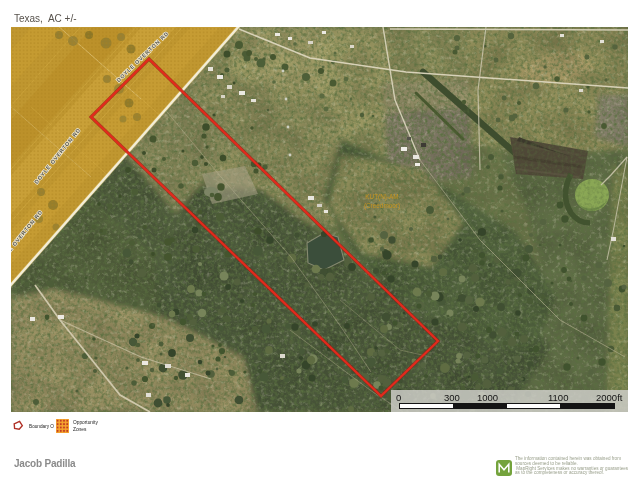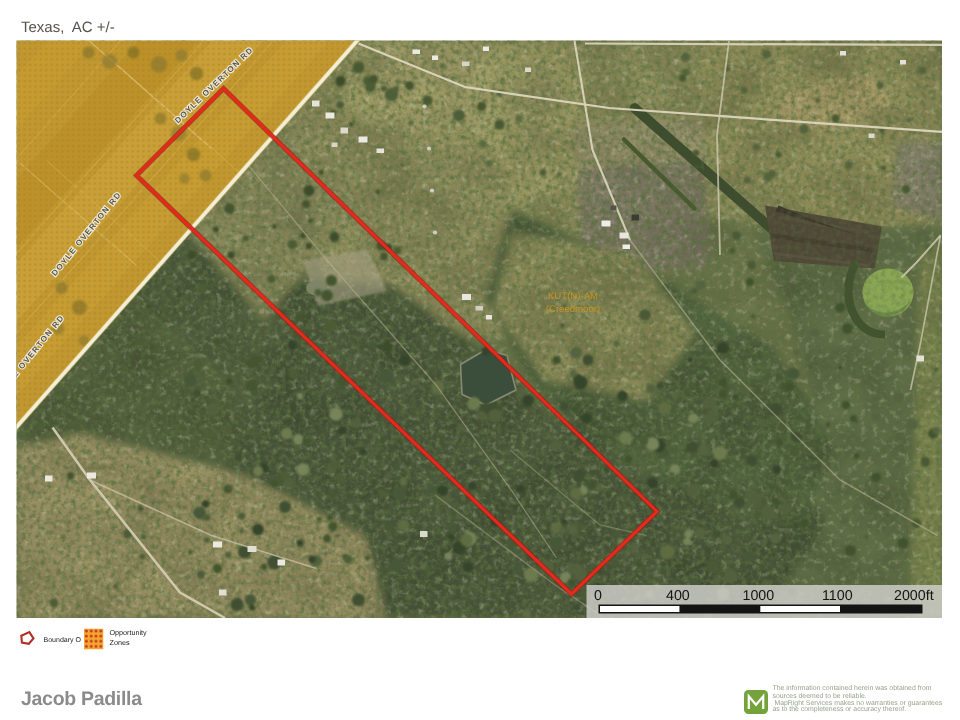--- a/index.html
+++ b/index.html
@@ -693,22 +693,22 @@
 <text x="10" y="212" transform="rotate(-51 10 212)" text-anchor="middle" font-size="5.4" font-weight="bold" letter-spacing="0.9" fill="#56554a" stroke="#efe9d6" stroke-width="1.5" paint-order="stroke">DOYLE OVERTON RD</text>
 
 <text x="371" y="172" text-anchor="middle" font-size="6.4" fill="#c8941f" opacity="1">KUT(N)-AM</text>
 <text x="371" y="181" text-anchor="middle" font-size="6.4" fill="#c8941f" opacity="1">(Creedmoor)</text>
 </svg>
 
 <div class="abs" style="left:391px;top:390px;width:237px;height:22px;background:rgba(205,205,199,0.85);">
 
   <div class="abs" style="left:0;top:2px;width:237px;height:10px;font-size:9.5px;color:#141414;">
     <span class="abs" style="left:5px;top:0;">0</span>
-    <span class="abs" style="left:53px;top:0;">400</span>
-    <span class="abs" style="left:104px;top:0;">1000</span>
+    <span class="abs" style="left:53px;top:0;">300</span>
+    <span class="abs" style="left:86px;top:0;">1000</span>
     <span class="abs" style="left:157px;top:0;">1100</span>
     <span class="abs" style="left:205px;top:0;">2000ft</span>
   </div>
 
   <div class="abs" style="left:8px;top:13px;width:214px;height:4px;border:1px solid #141414;font-size:0;">
     <span style="display:inline-block;width:53px;height:4px;background:#ffffff;"></span><span style="display:inline-block;width:54px;height:4px;background:#141414;"></span><span style="display:inline-block;width:53px;height:4px;background:#ffffff;"></span><span style="display:inline-block;width:54px;height:4px;background:#141414;"></span>
   </div>
 </div>
 
 <svg class="abs" style="left:13px;top:420px;" width="11" height="11" viewBox="0 0 11 11">
@@ -717,20 +717,20 @@
 
 <div class="abs" style="left:29px;top:423.5px;font-size:4.7px;color:#222222;">Boundary O</div>
 
 <svg class="abs" style="left:56px;top:419px;" width="13" height="14" viewBox="0 0 13 14">
   <rect x="0" y="0" width="13" height="14" fill="#f6a62e"></rect>
   <rect x="0" y="0" width="13" height="14" fill="url(#legdots)"></rect>
 </svg>
 
 <div class="abs" style="left:73px;top:420px;font-size:4.8px;line-height:6.6px;color:#222222;">Opportunity<br>Zones</div>
 
-<div class="abs" style="left:14px;top:458px;font-size:13px;font-weight:bold;color:#8b8b8b;letter-spacing:-0.2px;">Jacob Padilla</div>
+<div class="abs" style="left:14px;top:458px;font-size:10px;font-weight:bold;color:#8b8b8b;letter-spacing:-0.2px;">Jacob Padilla</div>
 
 <svg class="abs" style="left:496px;top:460px;" width="16" height="16" viewBox="0 0 16 16">
   <rect x="0" y="0" width="16" height="16" rx="3" fill="#74a33c"></rect>
   <path d="M3.2,12.6 L3.2,4.2 L8,9.8 L12.8,4.2 L12.8,12.6" fill="none" stroke="#ffffff" stroke-width="1.5"></path>
 </svg>
 
 <div class="abs" style="left:515px;top:457px;width:118px;font-size:4.6px;line-height:4.75px;color:#9aa08c;">The information contained herein was obtained from<br>sources deemed to be reliable.<br>&nbsp;MapRight Services makes no warranties or guarantees<br>as to the completeness or accuracy thereof.</div>
 
 </body></html>

